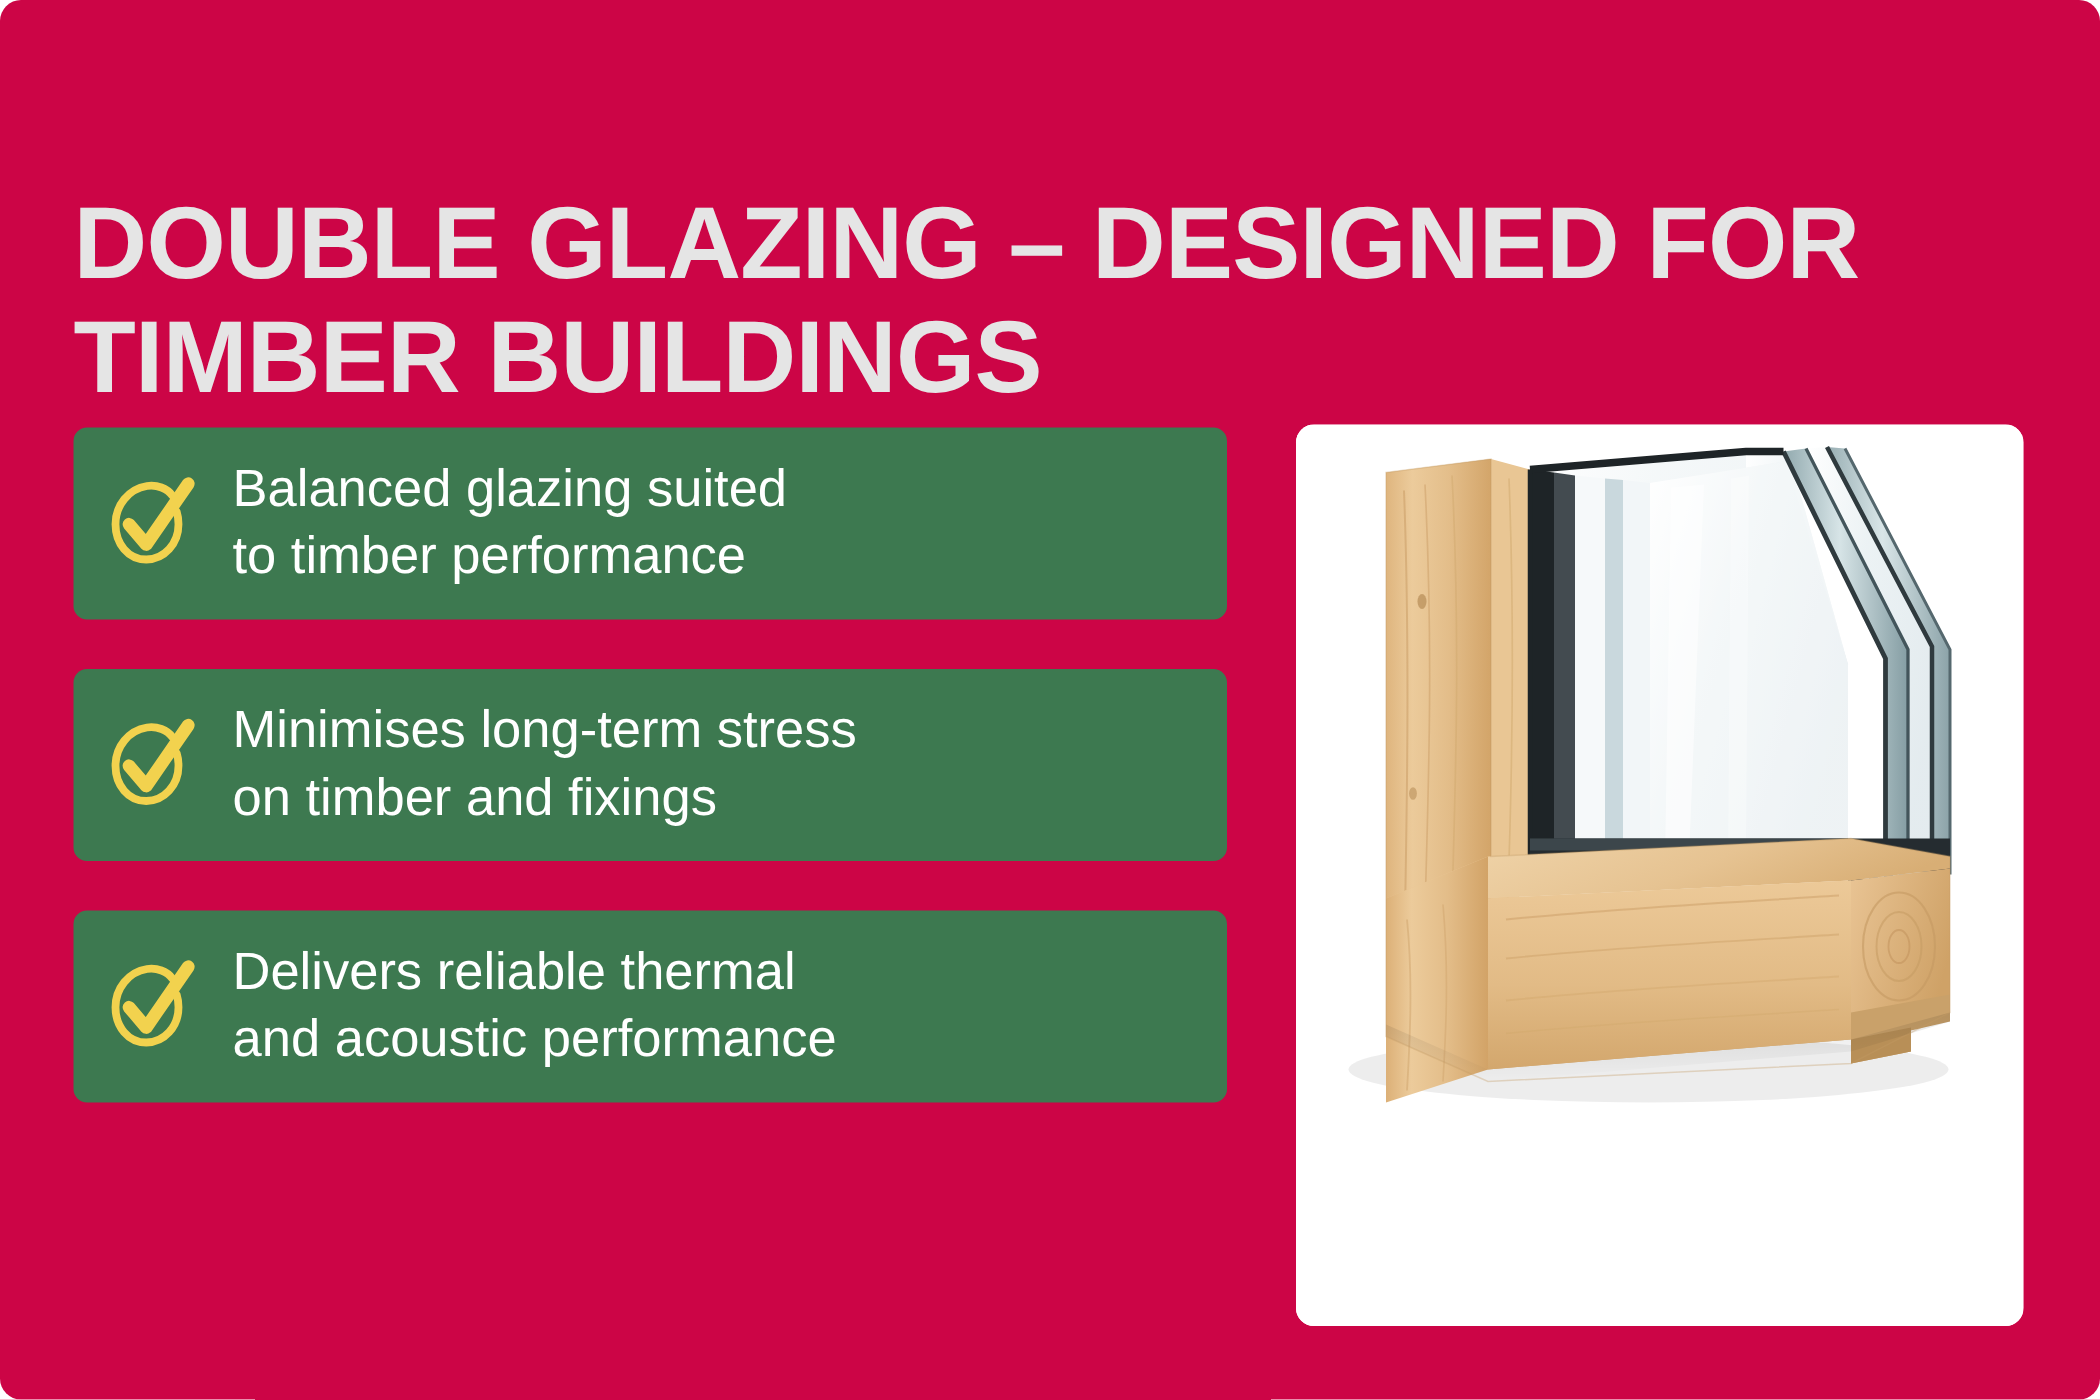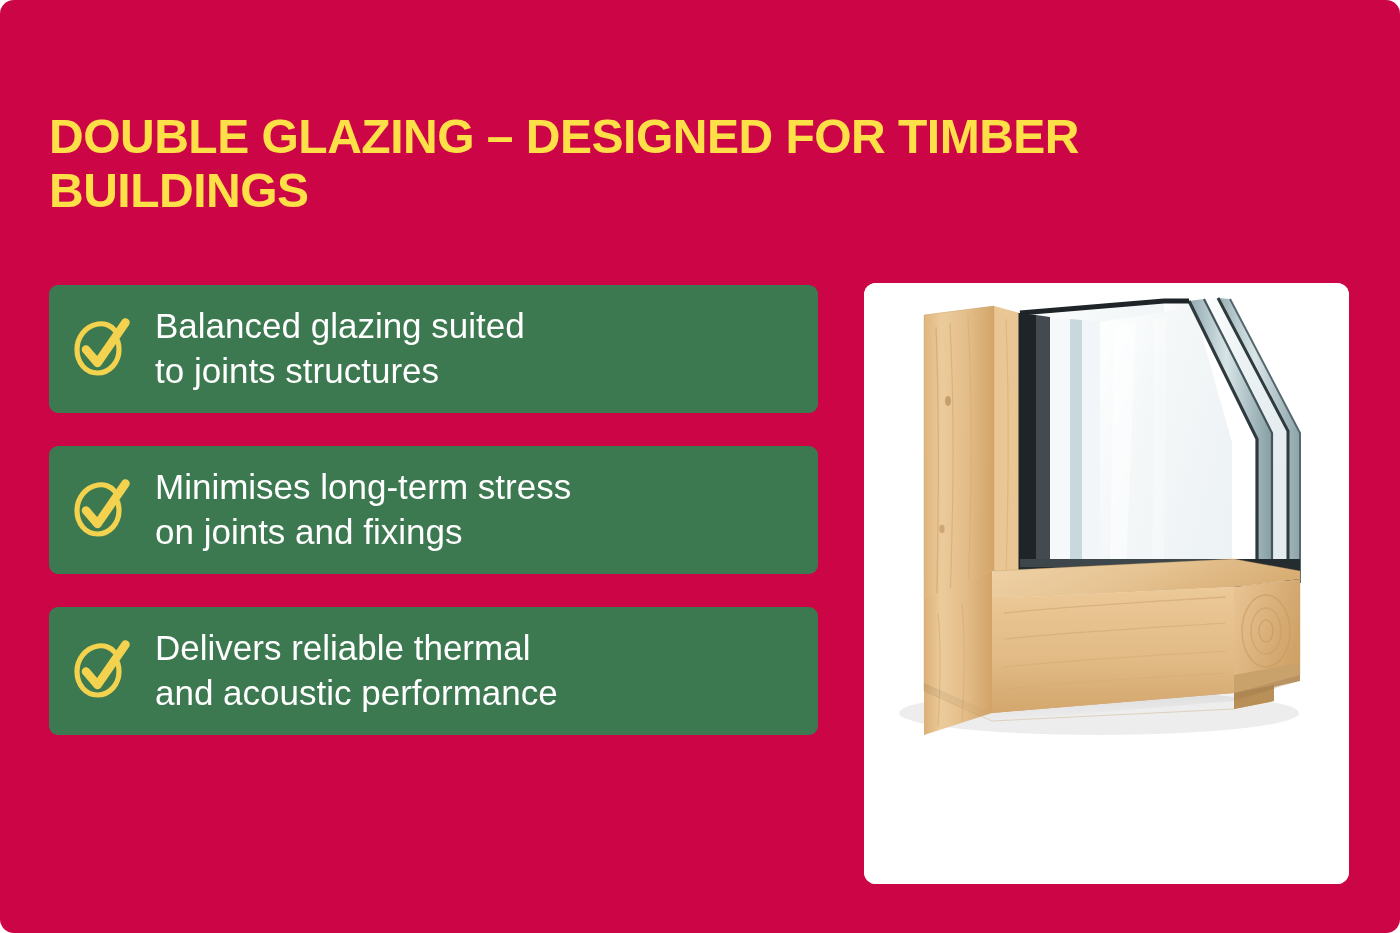--- a/index.html
+++ b/index.html
@@ -23,22 +23,22 @@
     overflow: hidden;
     box-sizing: border-box;
   }
 
   
   .title {
     position: absolute;
     left: 49px;
     top: 78px;
     width: 1300px;
-    color: #fde047;
-    font-size: 48px;
+    color: #e5e5e5;
+    font-size: 68px;
     line-height: 1.12;
     font-weight: bold;
     letter-spacing: -0.5px;
     text-transform: uppercase;
     font-family: "Liberation Sans", sans-serif;
   }
 
   
   .benefits {
     position: absolute;
@@ -98,30 +98,30 @@
   <h1 class="title">DOUBLE GLAZING – DESIGNED FOR TIMBER BUILDINGS</h1>
 
   <div class="benefits">
 
     <div class="benefit">
       <svg class="check-icon" viewBox="0 0 62 66">
         <path d="M44 14.5 C40.5 9.5 33.5 7 27 8 C14.5 10 6 21 6 33.5 C6 46.5 14.5 57 26.5 57 C38.5 57 48 46.5 48 33.5 C48 30.5 47.6 27.7 46.8 25.2" fill="none" stroke="#f2d24e" stroke-width="5.2" stroke-linecap="round"></path>
         <path d="M15 33.5 L26.5 47 L54.5 6.5" fill="none" stroke="#f2d24e" stroke-width="8.5" stroke-linecap="round" stroke-linejoin="round"></path>
       </svg>
       <div class="benefit-text">Balanced glazing suited
-to joints structures</div>
+to timber performance</div>
     </div>
 
     <div class="benefit">
       <svg class="check-icon" viewBox="0 0 62 66">
         <path d="M44 14.5 C40.5 9.5 33.5 7 27 8 C14.5 10 6 21 6 33.5 C6 46.5 14.5 57 26.5 57 C38.5 57 48 46.5 48 33.5 C48 30.5 47.6 27.7 46.8 25.2" fill="none" stroke="#f2d24e" stroke-width="5.2" stroke-linecap="round"></path>
         <path d="M15 33.5 L26.5 47 L54.5 6.5" fill="none" stroke="#f2d24e" stroke-width="8.5" stroke-linecap="round" stroke-linejoin="round"></path>
       </svg>
       <div class="benefit-text">Minimises long-term stress
-on joints and fixings</div>
+on timber and fixings</div>
     </div>
 
 
     <div class="benefit">
       <svg class="check-icon" viewBox="0 0 62 66">
         <path d="M44 14.5 C40.5 9.5 33.5 7 27 8 C14.5 10 6 21 6 33.5 C6 46.5 14.5 57 26.5 57 C38.5 57 48 46.5 48 33.5 C48 30.5 47.6 27.7 46.8 25.2" fill="none" stroke="#f2d24e" stroke-width="5.2" stroke-linecap="round"></path>
         <path d="M15 33.5 L26.5 47 L54.5 6.5" fill="none" stroke="#f2d24e" stroke-width="8.5" stroke-linecap="round" stroke-linejoin="round"></path>
       </svg>
       <div class="benefit-text">Delivers reliable thermal
 and acoustic performance</div>

